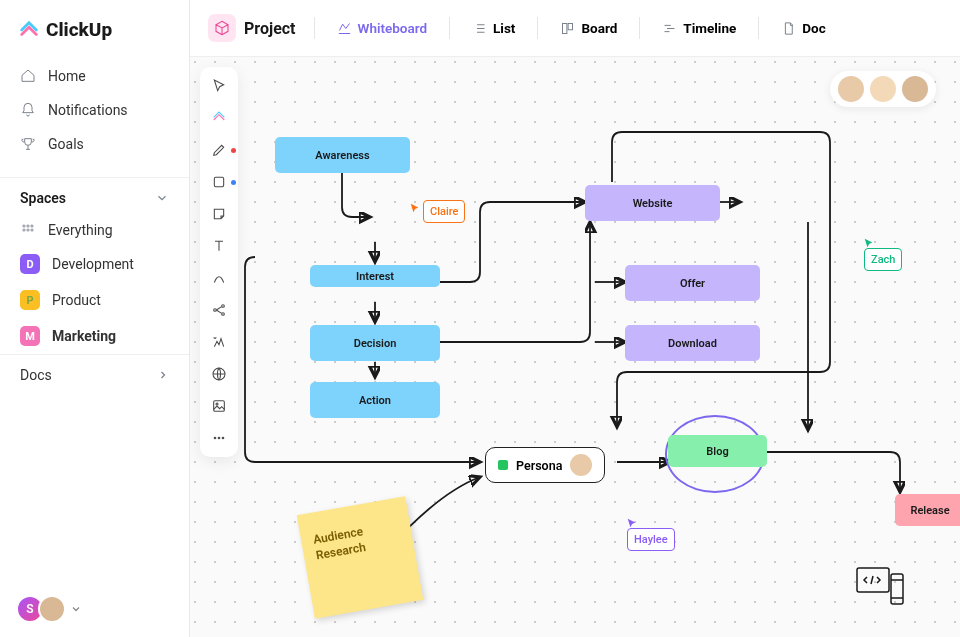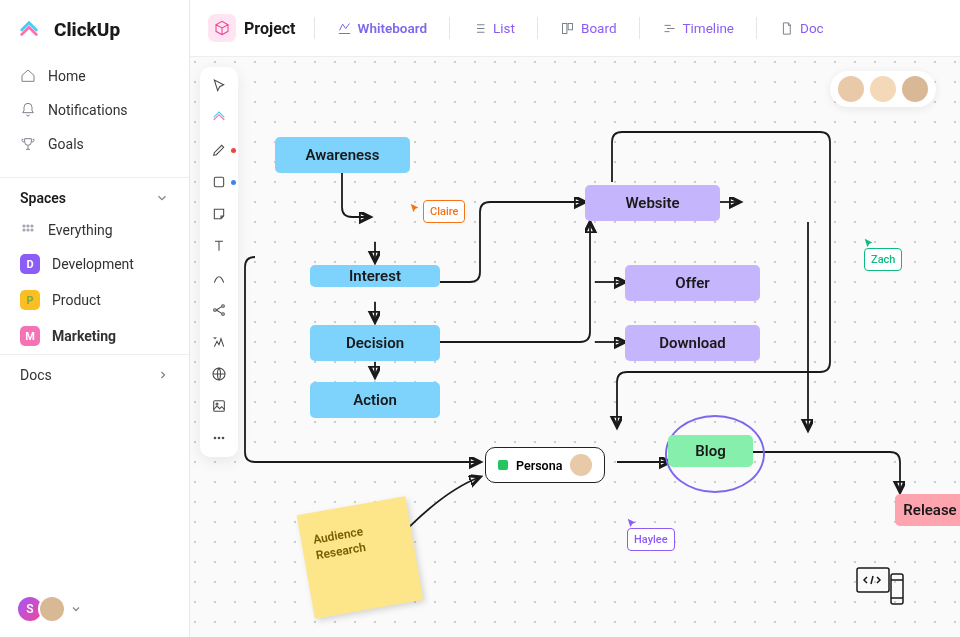--- a/index.html
+++ b/index.html
@@ -1,18 +1,18 @@
 <!DOCTYPE html>
 <html><head>
 <meta charset="utf-8">
 <style>
 * { margin: 0; padding: 0; box-sizing: border-box; font-family: -apple-system, BlinkMacSystemFont, 'Segoe UI', Roboto, sans-serif; }
 body { width: 960px; height: 637px; overflow: hidden; background: #fff; display: flex; }
 .sidebar { width: 190px; background: #fff; border-right: 1px solid #e8e8e8; display: flex; flex-direction: column; position: relative; }
-.logo-row { display: flex; align-items: center; gap: 14px; padding: 18px 18px 14px; }
+.logo-row { display: flex; align-items: center; gap: 6px; padding: 18px 18px 14px; }
 .logo-mark { width: 22px; height: 22px; }
 .logo-text { font-weight: 800; font-size: 19px; color: #1a1a1a; }
 .nav { padding: 4px 0; }
 .nav-item { display: flex; align-items: center; gap: 12px; padding: 9px 20px; font-size: 14px; color: #333; cursor: pointer; }
 .nav-item svg { width: 16px; height: 16px; stroke: #7c828d; fill: none; stroke-width: 1.5; }
 .section-header { display:flex; align-items:center; justify-content:space-between; padding: 12px 20px 8px; font-size: 14px; font-weight: 600; color: #1a1a1a; border-top:1px solid #eee; margin-top:12px;}
 .section-header svg { width:14px; height:14px; stroke:#7c828d; fill:none; stroke-width:2;}
 .space-item { display:flex; align-items:center; gap:12px; padding:8px 20px; font-size:14px; color:#333; cursor:pointer;}
 .space-item.active { font-weight:700; }
 .space-chip { width:20px; height:20px; border-radius:5px; display:flex; align-items:center; justify-content:center; font-size:11px; font-weight:700; color:#fff; }
@@ -20,30 +20,30 @@
 .list-section-item { display:flex; align-items:center; justify-content:space-between; padding:12px 20px; font-size:14px; color:#333; border-top:1px solid #eee; cursor:pointer;}
 .list-section-item svg{width:12px;height:12px;stroke:#7c828d;fill:none;stroke-width:2.5;}
 .bottom-avatars { position:absolute; bottom:14px; left:16px; display:flex; align-items:center; gap:-4px;}
 .avatar { width:28px; height:28px; border-radius:50%; display:inline-flex; align-items:center; justify-content:center; font-size:12px; font-weight:600; color:#fff; margin-right:-6px; border:2px solid #fff;}
 .av-s{background:linear-gradient(135deg,#a855f7,#ec4899);} .av-2{background:#d9b896;}
 .main { flex:1; display:flex; flex-direction:column; }
 .topbar { display:flex; align-items:center; gap:8px; padding:14px 18px; border-bottom:1px solid #eee; }
 .proj-icon { width:28px; height:28px; border-radius:7px; background:#ffe4f1; display:flex; align-items:center; justify-content:center;}
 .proj-title { font-weight:700; font-size:16px; color:#1a1a1a; margin-right:6px;}
 .vsep{width:1px;height:22px;background:#e5e5e5;margin:0 4px;}
-.tab { display:flex; align-items:center; gap:6px; padding:6px 10px; border-radius:6px; font-size:13.5px; color:#8b5cf6; cursor:pointer;}
+.tab { display:flex; align-items:center; gap:6px; padding:6px 10px; border-radius:6px; font-size:13.5px; color:#000000; cursor:pointer;font-weight:bold;}
 .tab.active { color:#7b68ee; font-weight:600; }
 .tab svg{width:15px;height:15px;stroke:#7c828d;fill:none;stroke-width:1.6;}
 .tab.active svg{stroke:#7b68ee;}
 .canvas-wrap { flex:1; position:relative; overflow:hidden; background:#fafafa; background-image: radial-gradient(#ccc 1.2px, transparent 1.2px); background-size:20px 20px; background-position:-5px -5px;}
 .toolbar { position:absolute; left:10px; top:10px; width:38px; background:#fff; border-radius:10px; box-shadow:0 4px 16px rgba(0,0,0,0.08); padding:10px 0; display:flex; flex-direction:column; align-items:center; gap:14px;}
 .tool{width:18px;height:18px;display:flex;align-items:center;justify-content:center;cursor:pointer;position:relative;}
 .tool svg{width:16px;height:16px;stroke:#4a4a4a;fill:none;stroke-width:1.6;}
 .tool .dot{position:absolute;right:-8px;width:5px;height:5px;border-radius:50%;}
-.node { position:absolute; border-radius:5px; display:flex; align-items:center; justify-content:center; font-size:15px; font-weight:600; color:#1a1a1a; }
+.node { position:absolute; border-radius:5px; display:flex; align-items:center; justify-content:center; font-size:11px; font-weight:600; color:#1a1a1a; }
 .n-blue{background:#7dd3fc;} .n-purple{background:#c4b5fd;} .n-pink{background:#fda4af;} .n-green{background:#86efac;}
 .persona{position:absolute;background:#fff;border:1.5px solid #222;border-radius:10px;padding:6px 12px;display:flex;align-items:center;gap:8px;font-size:12.5px;font-weight:600;}
 .persona .sq{width:10px;height:10px;background:#22c55e;border-radius:2px;}
 .persona .pa{width:22px;height:22px;border-radius:50%;background:#e8c9a8;}
 .sticky{position:absolute;width:110px;height:105px;background:#fde68a;transform:rotate(-10deg);box-shadow:2px 3px 6px rgba(0,0,0,0.15);padding:20px 12px;font-size:12px;font-weight:600;color:#7a5c00;line-height:1.3;}
 .presence{position:absolute;top:14px;right:24px;display:flex;gap:6px;background:#fff;padding:5px 8px;border-radius:20px;box-shadow:0 2px 8px rgba(0,0,0,0.08);}
 .presence .pa{width:26px;height:26px;border-radius:50%;position:relative;}
 .presence .pa::after{content:'';position:absolute;bottom:-3px;left:50%;transform:translateX(-50%);width:5px;height:5px;border-radius:50%;}
 .cursor-tag{position:absolute;font-size:11px;font-weight:500;}
 .cursor-tag svg{width:13px;height:13px;}
@@ -293,21 +293,21 @@
     <div class="node n-purple" style="left:395px;top:128px;width:135px;height:36px">
         <span>Website</span>
       </div>
     <div class="node n-purple" style="left:435px;top:208px;width:135px;height:36px">
         <span>Offer</span>
       </div>
     <div class="node n-purple" style="left:435px;top:268px;width:135px;height:36px">
         <span>Download</span>
       </div>
     <div class="blog-circle" style="left:475px;top:358px;width:100px;height:78px"></div>
-    <div class="node n-green" style="left:478px;top:378px;width:85px;height:32px">
+    <div class="node n-green" style="left:478px;top:378px;width:99px;height:32px">
         <span>Blog</span>
       </div>
     <div class="node n-pink" style="left:705px;top:437px;width:70px;height:32px">
         <span>Release</span>
       </div>
     <div class="persona" style="left:295px;top:390px">
         <span class="sq"></span>
         <span>Persona</span>
         <span class="pa"></span>
       </div>

